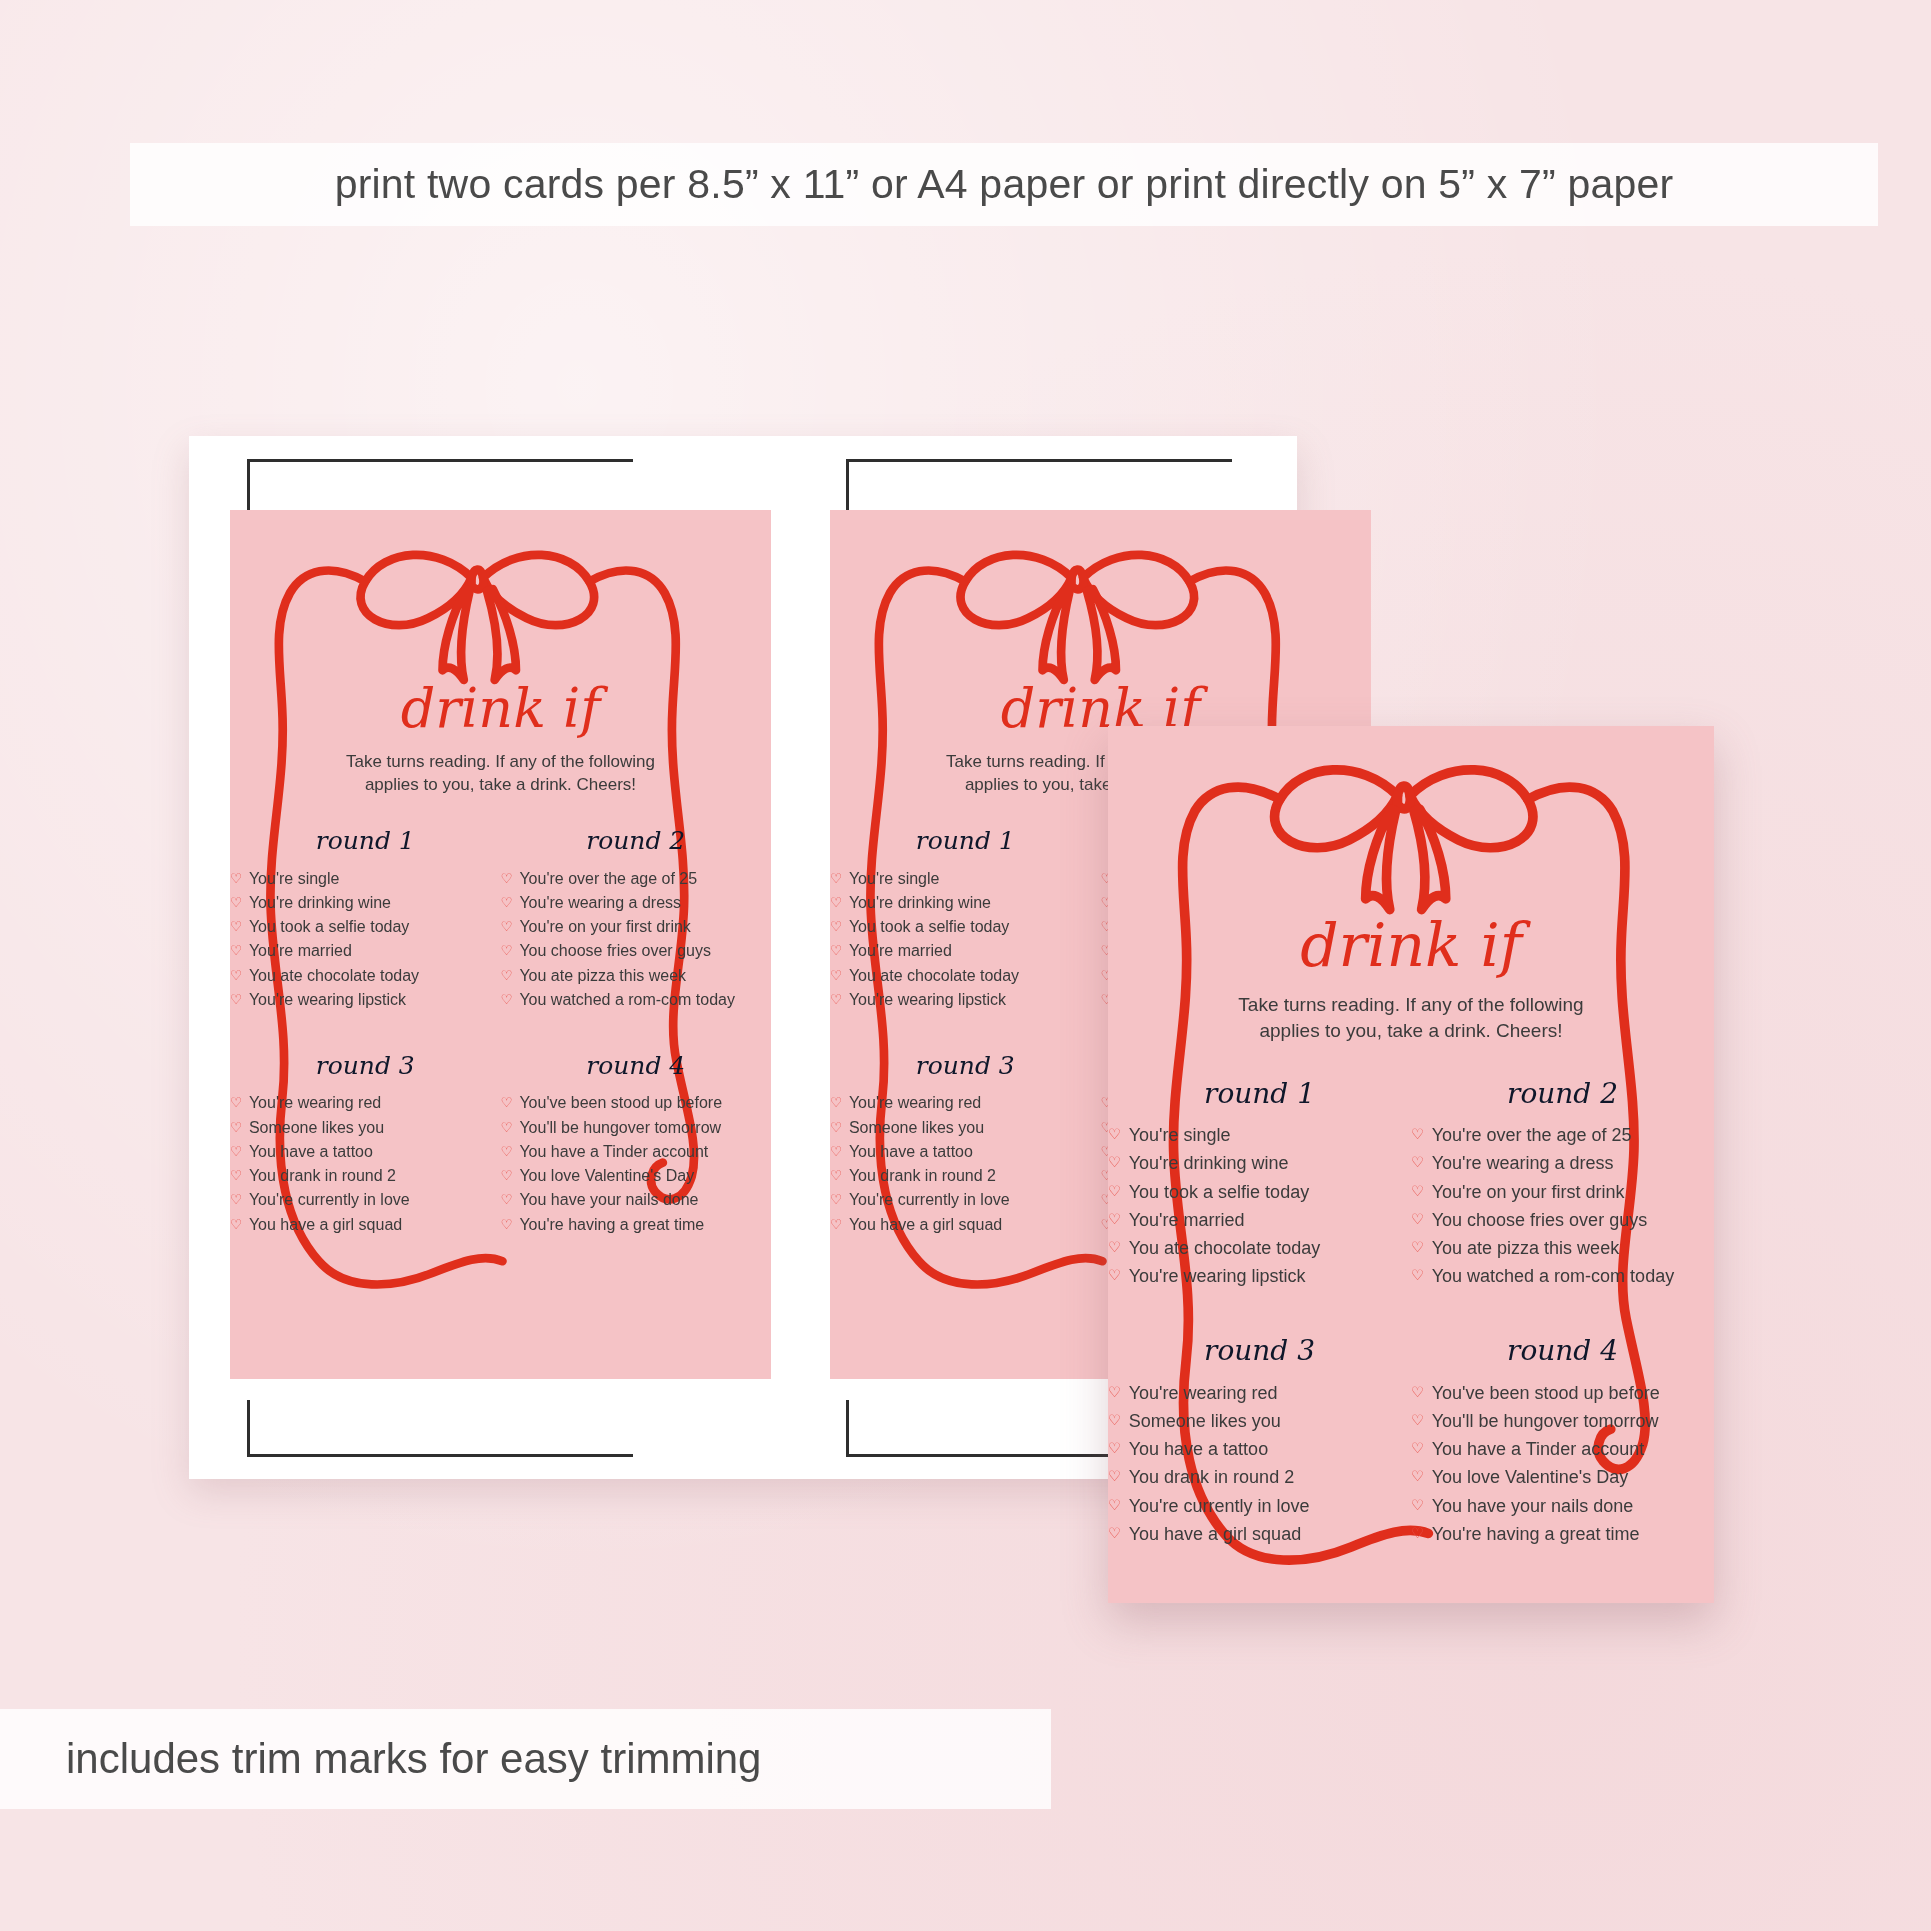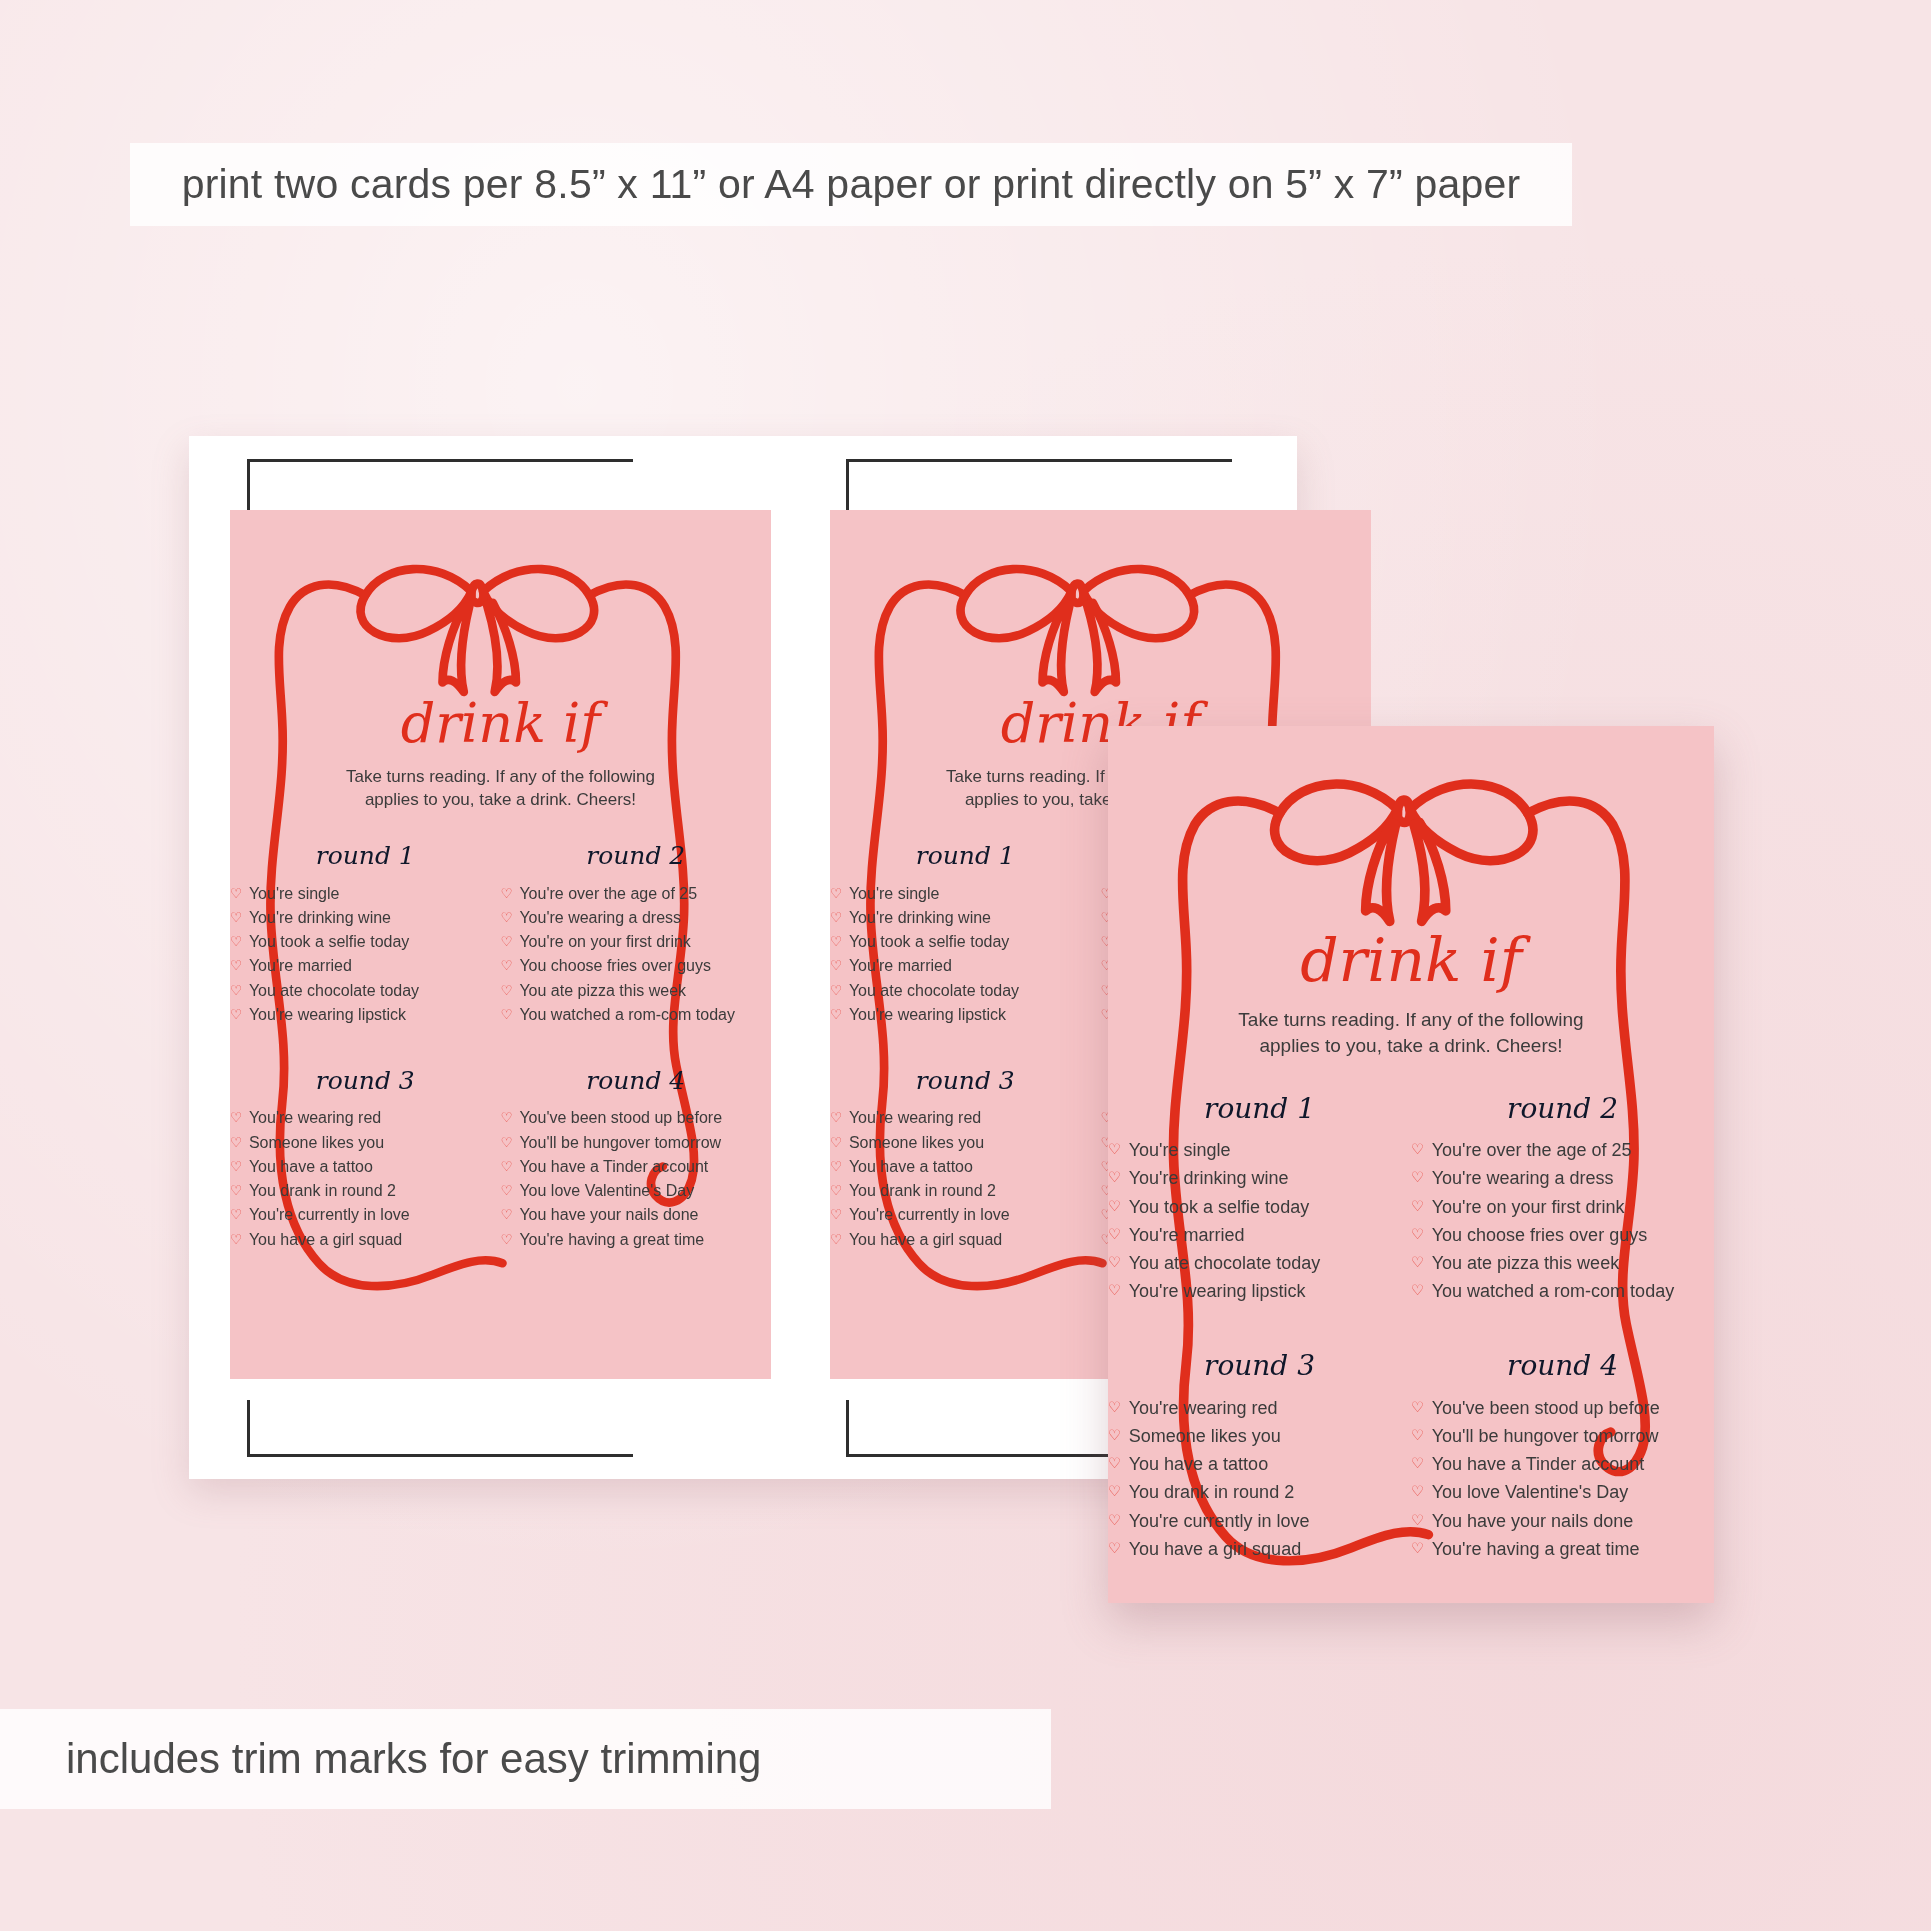--- a/index.html
+++ b/index.html
@@ -28,21 +28,21 @@
   .caption-band {
     position: absolute;
     background: rgba(255,255,255,0.82);
     display: flex;
     align-items: center;
     color: #4a4a4a;
   }
   #caption-top {
     left: 130px;
     top: 143px;
-    width: 1442px;
+    width: 1748px;
     height: 83px;
     justify-content: center;
     font-size: 41px;
     letter-spacing: 0.2px;
   }
   #caption-bottom {
     left: 0px;
     top: 1709px;
     width: 985px;
     height: 100px;
@@ -68,21 +68,20 @@
   
   .card {
     position: absolute;
     background: #f5c3c6;
     color: #3a3a3a;
     overflow: hidden;
   }
   .card-inner {
     position: absolute;
     inset: 0;
-    margin-top: 15px;
   }
   .ribbon-svg {
     position: absolute;
     inset: 0;
     width: 100%;
     height: 100%;
   }
   .card-content {
     position: absolute;
     inset: 0;

